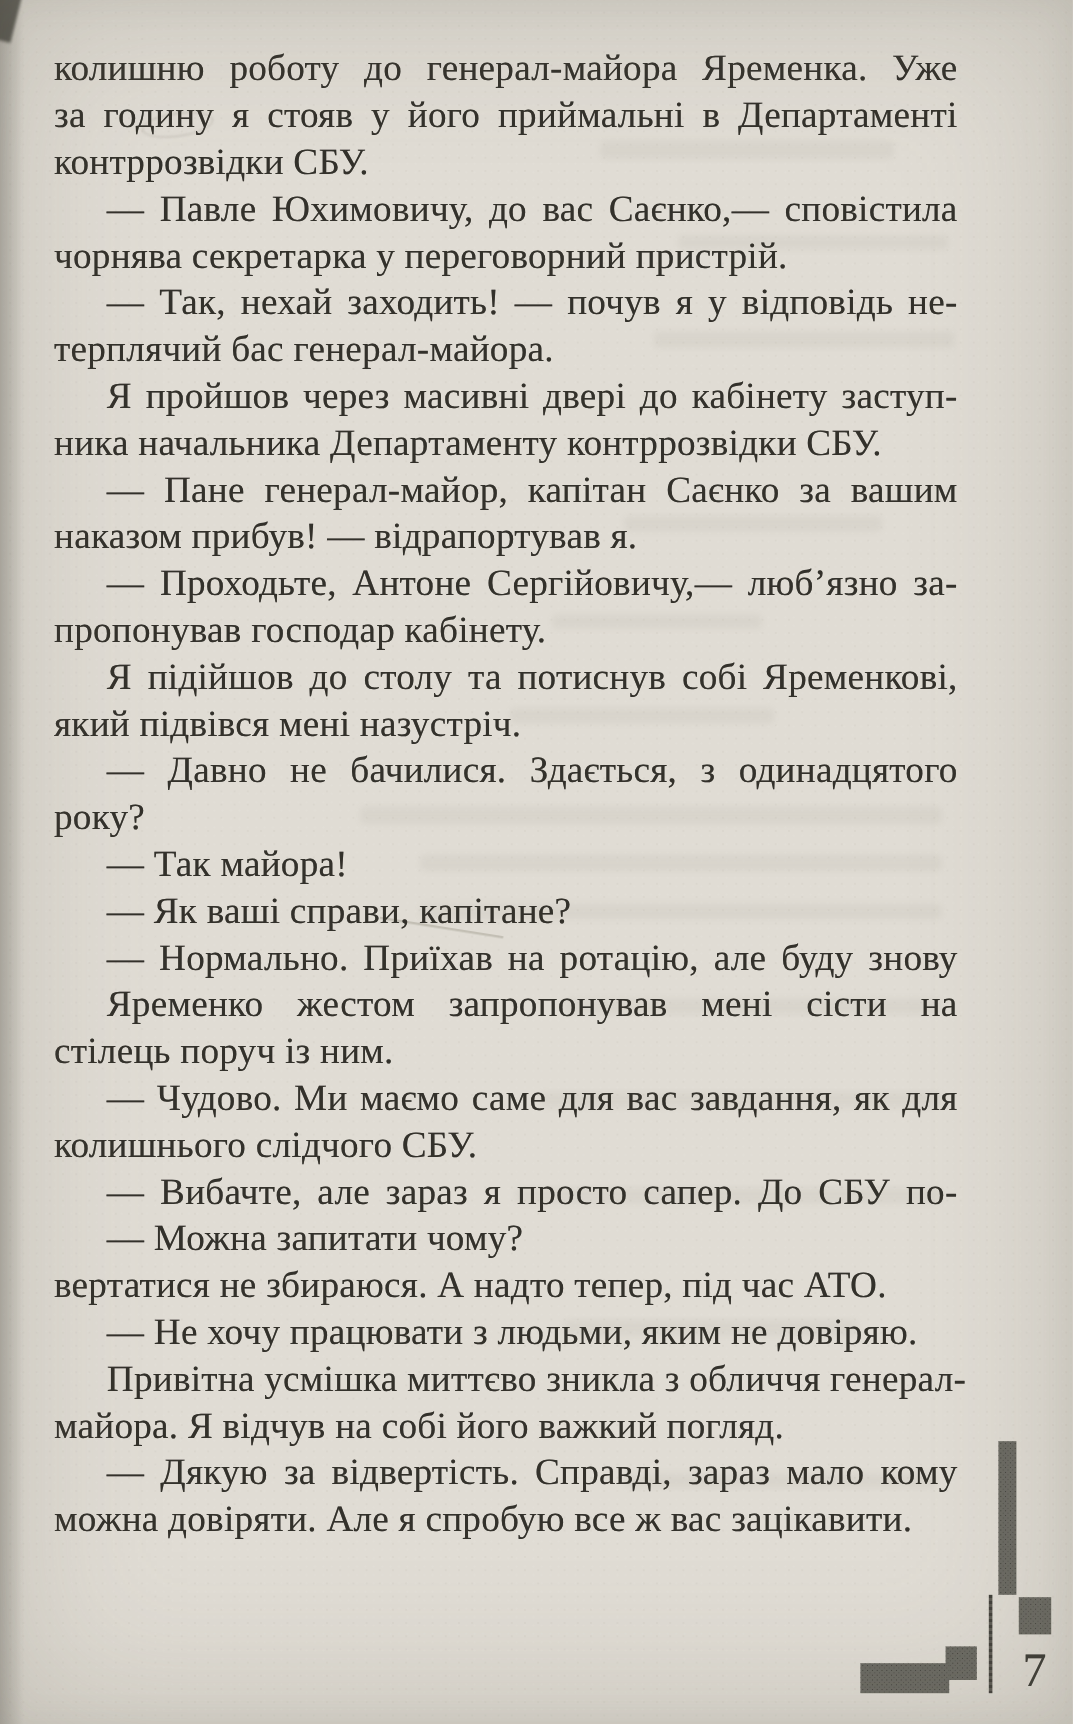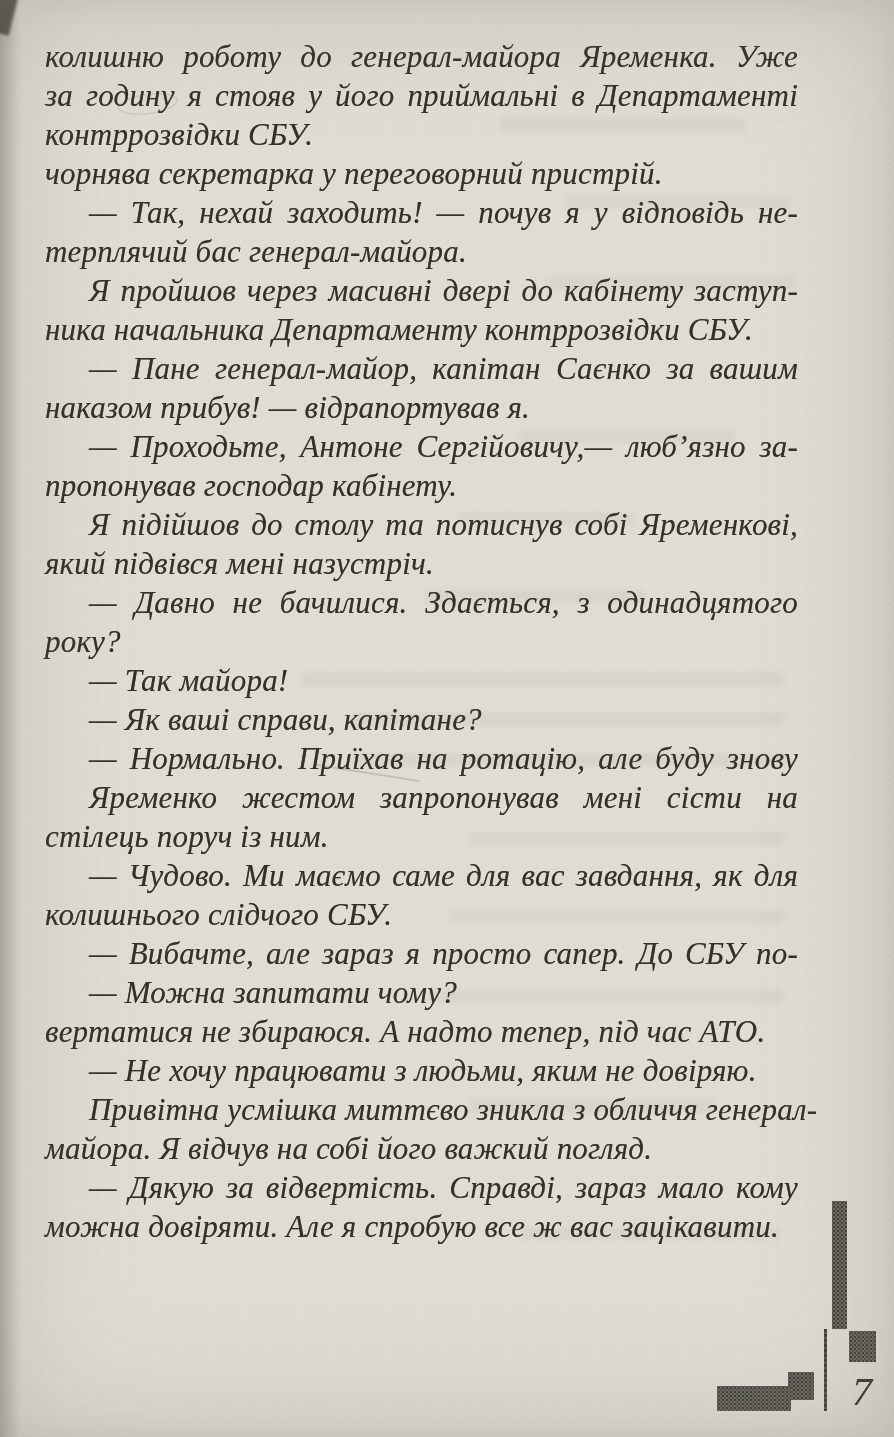--- a/index.html
+++ b/index.html
@@ -12,21 +12,20 @@
   html,body{width:894px;height:1437px;}
   body{
     font-family:"Liberation Serif","DejaVu Serif",serif;
     background:var(--paper);
     position:relative;
     overflow:hidden;
   }
   .page{
     position:absolute;inset:0;
     background:var(--paper);
-    font-style:italic;
   }
   
   .grain{
     position:absolute;inset:0;pointer-events:none;
     background-image:
       radial-gradient(rgba(255,255,255,0.05) 1px, transparent 1px),
       radial-gradient(rgba(92,85,70,0.045) 1px, transparent 1px);
     background-size:7px 7px,11px 11px;
     background-position:0 0,3px 5px;
   }
@@ -129,20 +128,21 @@
   <div class="bleed" style="left:470px;top:1100px;width:245px;height:13px;"></div>
   <div class="bleed" style="left:520px;top:1228px;width:260px;height:12px;"></div>
 
   <div class="scribble"></div>
   <div class="scratch"></div>
 
   <div class="text-block">
       <div class="line">колишню роботу до генерал-майора Яременка. Уже</div>
       <div class="line">за годину я стояв у його приймальні в Департаменті</div>
       <div class="line end">контррозвідки СБУ.</div>
+      <div class="line ind">— Павле Юхимовичу, до вас Саєнко,— сповістила</div>
       <div class="line end">чорнява секретарка у переговорний пристрій.</div>
       <div class="line ind">— Так, нехай заходить! — почув я у відповідь не-</div>
       <div class="line end">терплячий бас генерал-майора.</div>
       <div class="line ind">Я пройшов через масивні двері до кабінету заступ-</div>
       <div class="line end">ника начальника Департаменту контррозвідки СБУ.</div>
       <div class="line ind">— Пане генерал-майор, капітан Саєнко за вашим</div>
       <div class="line end">наказом прибув! — відрапортував я.</div>
       <div class="line ind">— Проходьте, Антоне Сергійовичу,— люб’язно за-</div>
       <div class="line end">пропонував господар кабінету.</div>
       <div class="line ind">Я підійшов до столу та потиснув собі Яременкові,</div>

